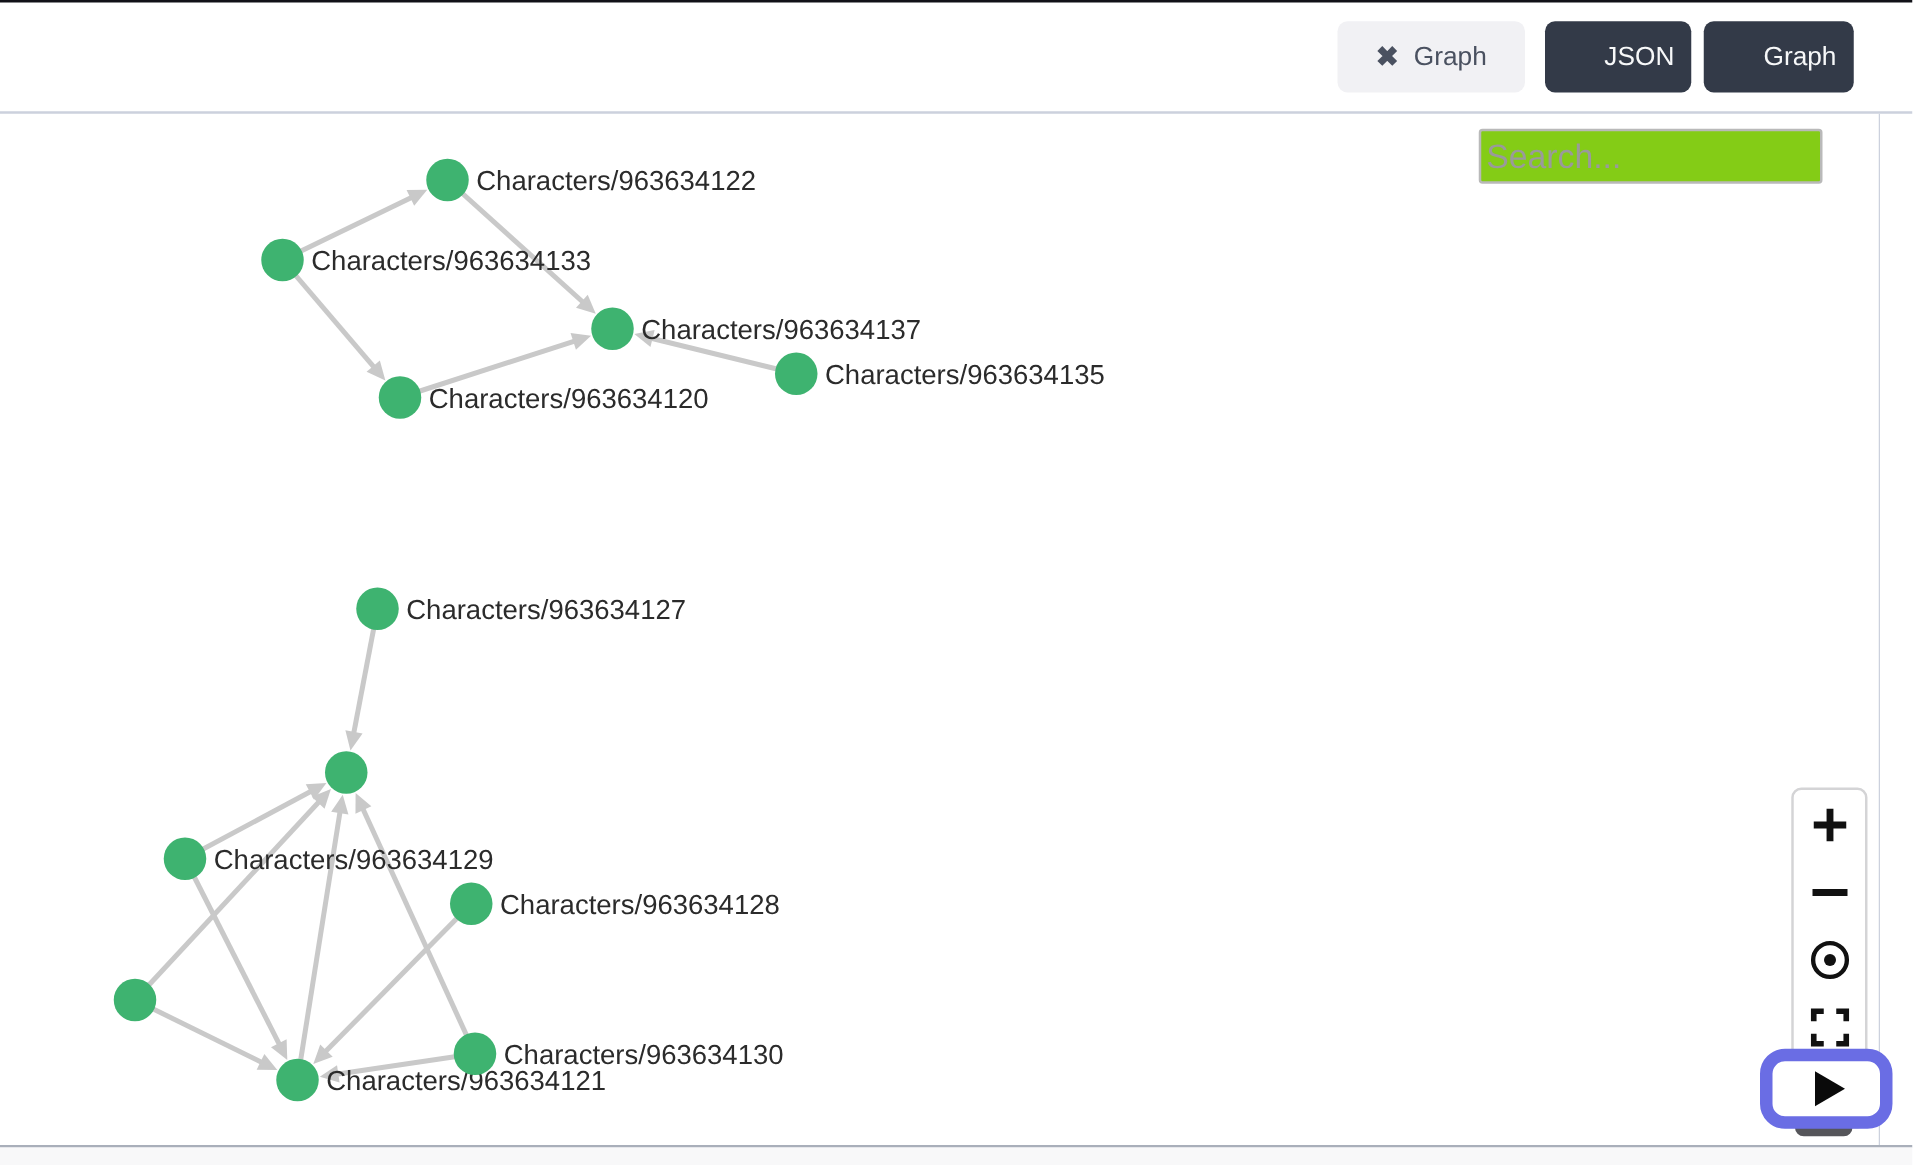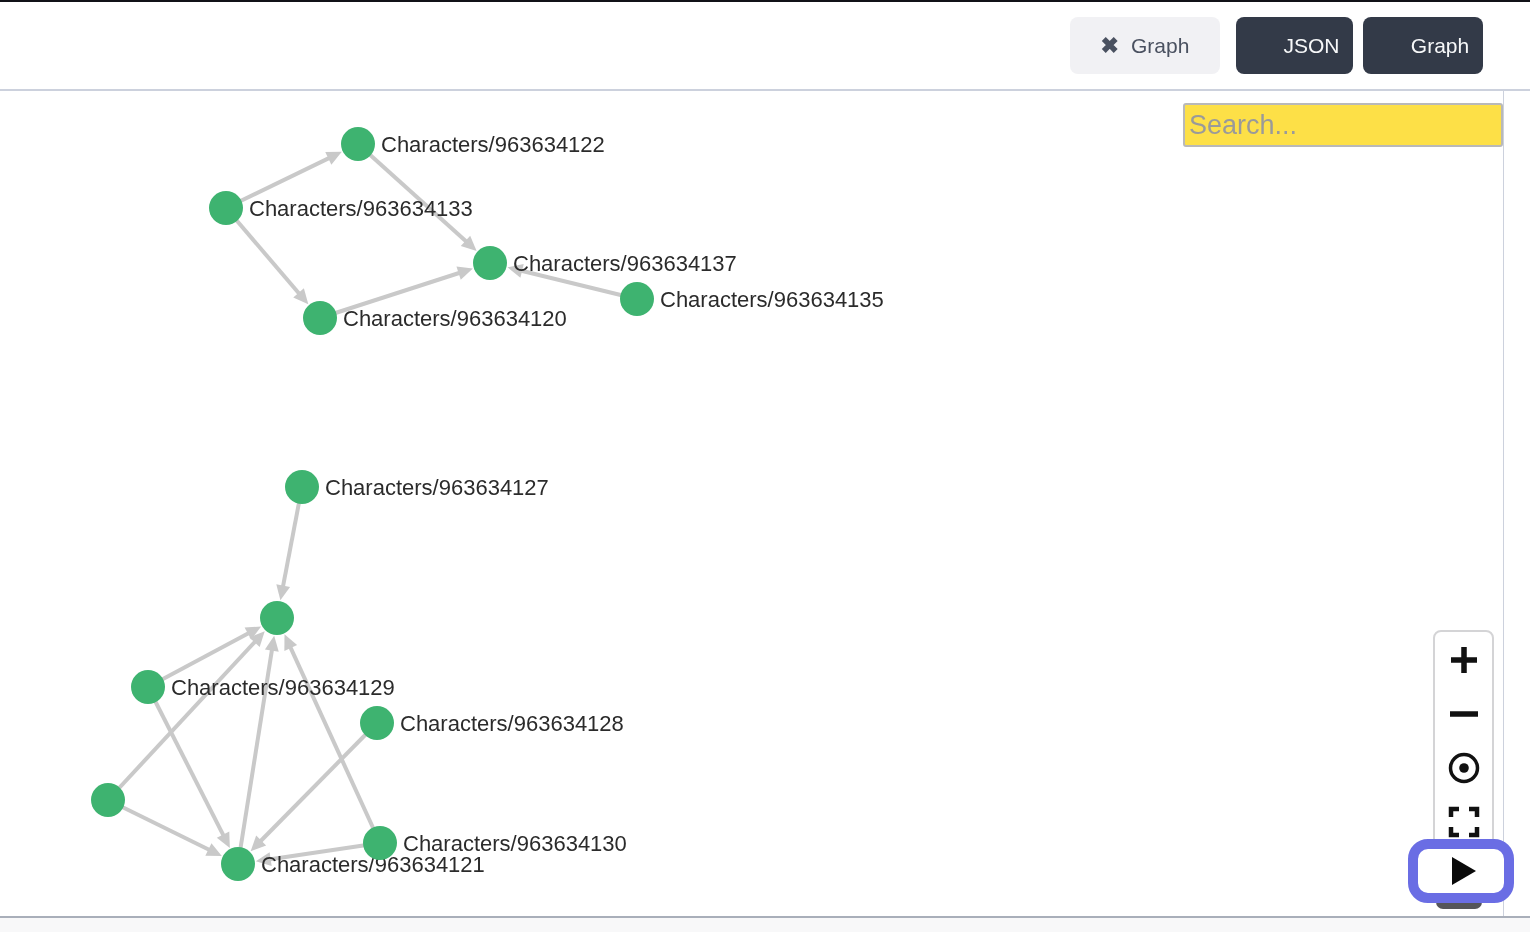--- a/index.html
+++ b/index.html
@@ -19,23 +19,23 @@
     font-family:"Liberation Sans",sans-serif;font-size:21px;cursor:pointer;
     display:flex;align-items:center;justify-content:center;gap:12px;box-sizing:border-box;
   }
   .btn-light{left:1070px;width:150px;background:#f1f1f4;color:#4a5160;}
   .btn-light .x-icon{font-size:22px;font-weight:bold;line-height:1;}
   .btn-dark{background:#333a48;color:#f7f8f9;padding-left:40px;}
   .btn-json{left:1236px;width:117px;}
   .btn-graph{left:1363px;width:120px;}
 
   .search-input{
-    position:absolute;left:1183px;top:103px;width:320px;height:44px;box-sizing:border-box;
+    position:absolute;left:1183px;top:103px;width:275px;height:44px;box-sizing:border-box;
     border:2px solid #b9b9b9;border-radius:3px;padding:0 4px;
-    font-family:"Liberation Sans",sans-serif;font-size:27px;color:#555;background:#fde047;z-index:4;
+    font-family:"Liberation Sans",sans-serif;font-size:27px;color:#555;background:#84cc16;z-index:4;
   }
   .search-input::placeholder{color:#9a9a9a;opacity:1;}
 
   #graph-svg{position:absolute;left:0;top:0;z-index:1;}
   #graph-svg text{font-family:"Liberation Sans",sans-serif;}
 
   .zoom-panel{
     position:absolute;left:1433px;top:630px;width:61px;height:273px;box-sizing:border-box;
     background:#ffffff;border:2px solid #d4d4d6;border-radius:8px;z-index:2;
   }

